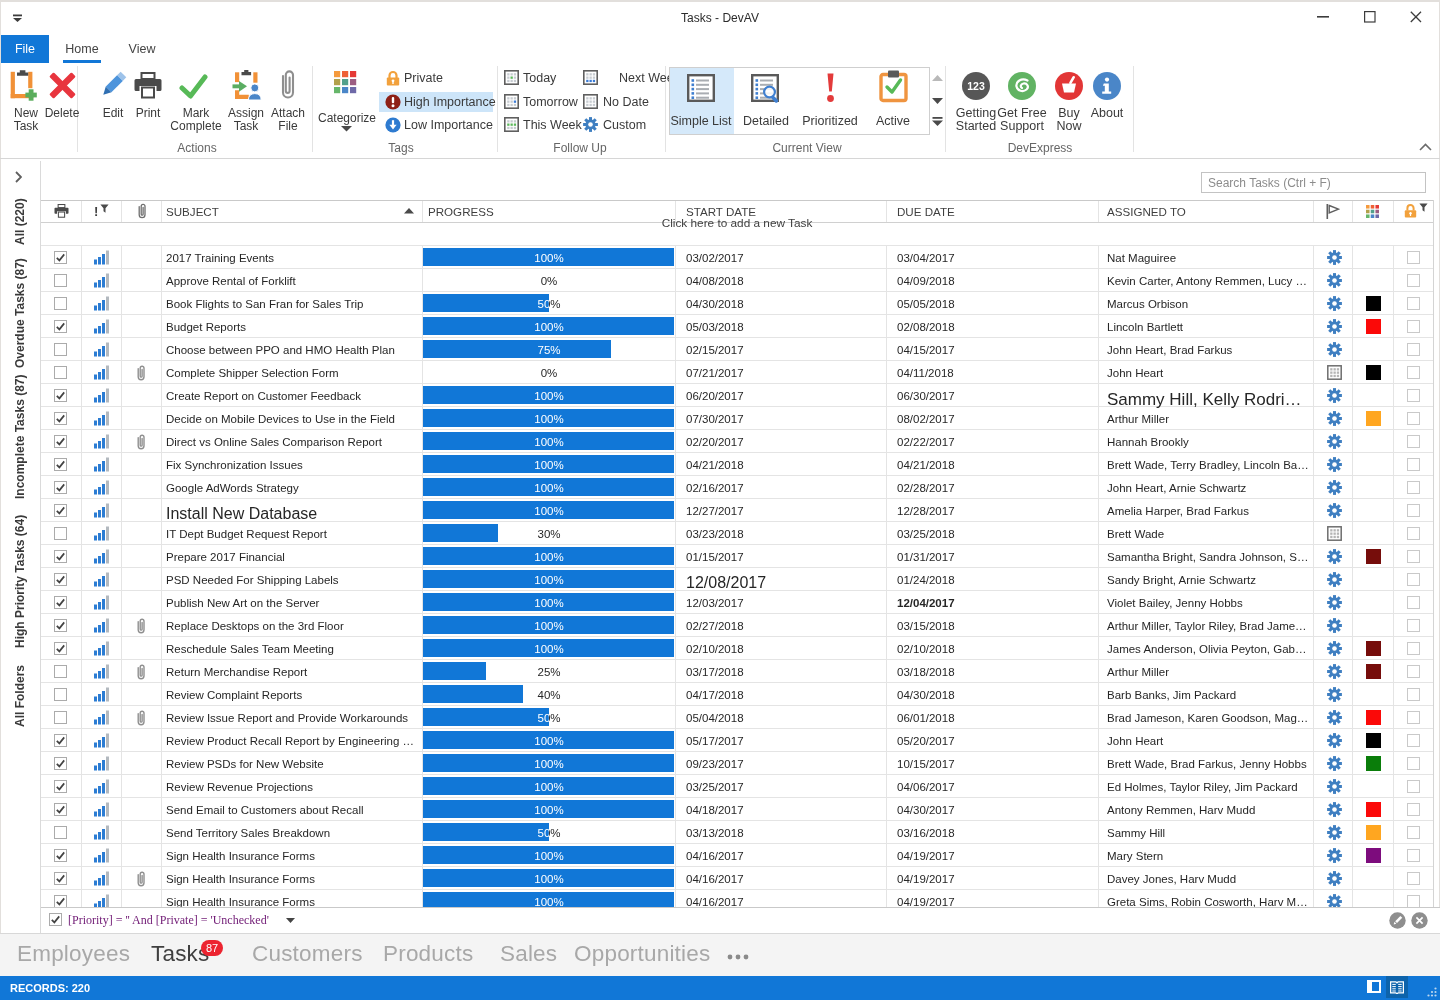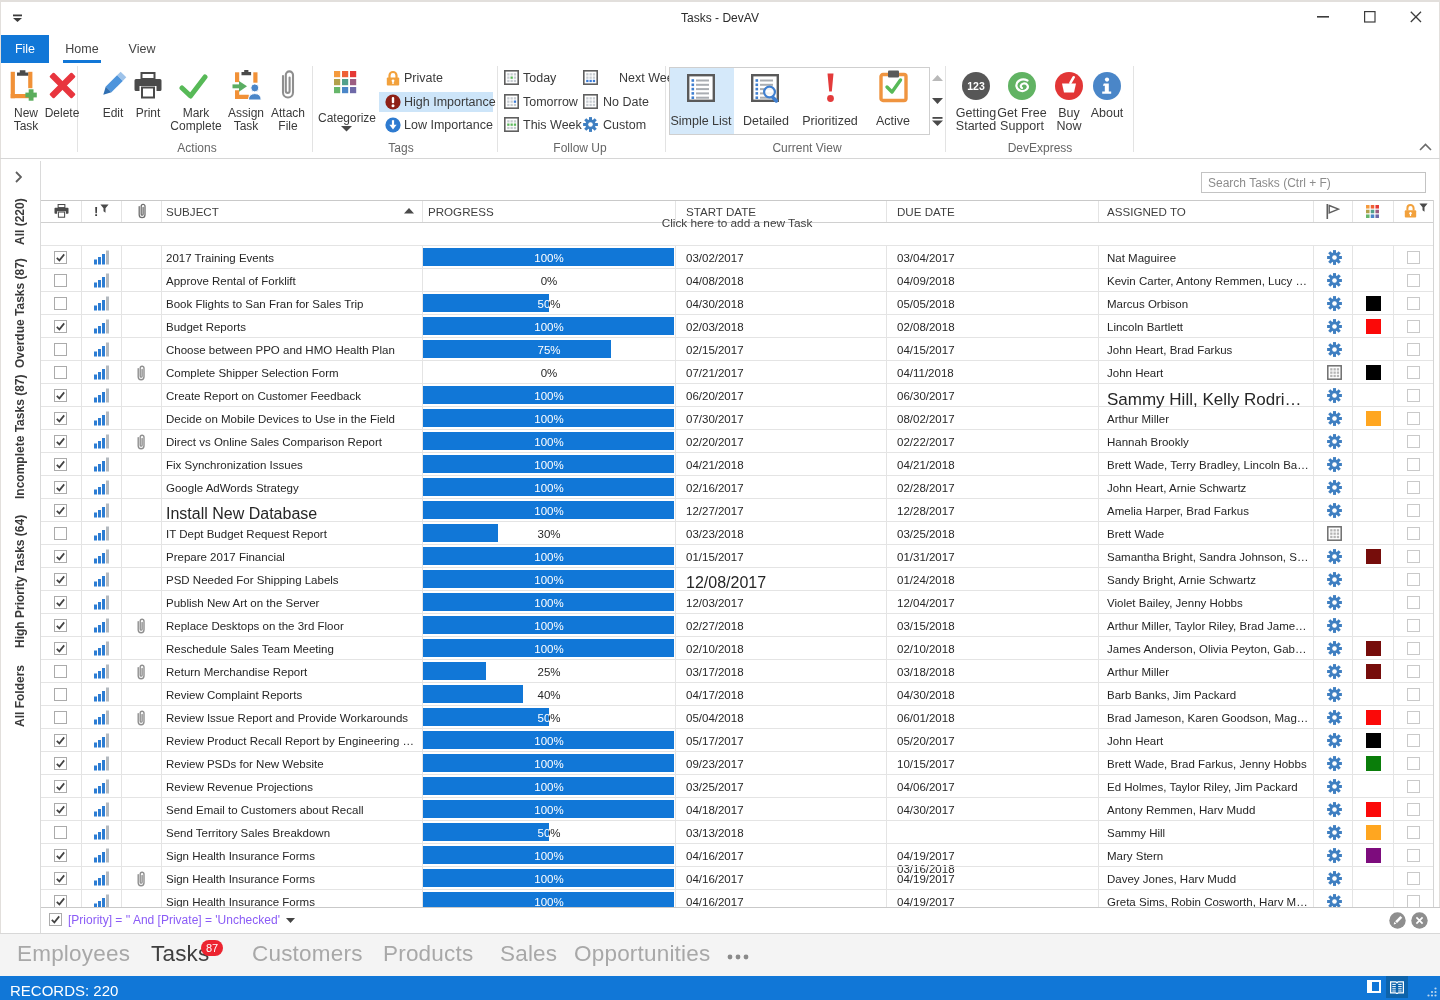--- a/index.html
+++ b/index.html
@@ -489,21 +489,21 @@
       <rect x="5" y="7" width="3" height="7.5" fill="#2b7cd3"></rect>
       <rect x="9" y="4" width="3" height="10.5" fill="#2b7cd3"></rect>
       <rect x="13" y="0.5" width="3" height="14" fill="#b3b9bf"></rect>
     </svg>
 <div style="position:absolute;left:166px;top:74.5px;width:252px;font-size:11.5px;color:#262626;white-space:nowrap;overflow:hidden;text-overflow:ellipsis">Budget Reports</div>
 <div style="position:absolute;left:423px;top:69px;width:252px;height:22px">
 <div style="position:absolute;left:0;top:1.5px;width:251px;height:18.5px;background:#1177d7;overflow:hidden">
         <div style="position:absolute;left:0;top:4px;width:252px;text-align:center;font-size:11.5px;color:#fff">100%</div>
       </div>
 </div>
-<div style="position:absolute;left:686px;top:74.5px;font-size:11.5px;color:#262626;font-weight:400;white-space:nowrap;">02/03/2018</div>
+<div style="position:absolute;left:686px;top:74.5px;font-size:11.5px;color:#262626;font-weight:400;white-space:nowrap;">05/03/2018</div>
 <div style="position:absolute;left:897px;top:74.5px;font-size:11.5px;color:#262626;font-weight:400;white-space:nowrap;">02/08/2018</div>
 <div style="position:absolute;left:1107px;top:74.5px;width:203px;font-size:11.5px;color:#262626;white-space:nowrap;overflow:hidden;text-overflow:ellipsis">Lincoln Bartlett</div>
 <svg style="position:absolute;left:1326.5px;top:73px" width="15" height="15" viewBox="0 0 15 15">
       <g transform="translate(7.5 7.5)">
         <rect x="-1.5" y="-7.4" width="3" height="3.4" fill="#3f7fc1" transform="rotate(0 0 0)"></rect>
         <rect x="-1.5" y="-7.4" width="3" height="3.4" fill="#3f7fc1" transform="rotate(45 0 0)"></rect>
         <rect x="-1.5" y="-7.4" width="3" height="3.4" fill="#3f7fc1" transform="rotate(90 0 0)"></rect>
         <rect x="-1.5" y="-7.4" width="3" height="3.4" fill="#3f7fc1" transform="rotate(135 0 0)"></rect>
         <rect x="-1.5" y="-7.4" width="3" height="3.4" fill="#3f7fc1" transform="rotate(180 0 0)"></rect>
         <rect x="-1.5" y="-7.4" width="3" height="3.4" fill="#3f7fc1" transform="rotate(225 0 0)"></rect>
@@ -941,21 +941,21 @@
       <rect x="9" y="4" width="3" height="10.5" fill="#2b7cd3"></rect>
       <rect x="13" y="0.5" width="3" height="14" fill="#b3b9bf"></rect>
     </svg>
 <div style="position:absolute;left:166px;top:350.5px;width:252px;font-size:11.5px;color:#262626;white-space:nowrap;overflow:hidden;text-overflow:ellipsis">Publish New Art on the Server</div>
 <div style="position:absolute;left:423px;top:345px;width:252px;height:22px">
 <div style="position:absolute;left:0;top:1.5px;width:251px;height:18.5px;background:#1177d7;overflow:hidden">
         <div style="position:absolute;left:0;top:4px;width:252px;text-align:center;font-size:11.5px;color:#fff">100%</div>
       </div>
 </div>
 <div style="position:absolute;left:686px;top:350.5px;font-size:11.5px;color:#262626;font-weight:400;white-space:nowrap;">12/03/2017</div>
-<div style="position:absolute;left:897px;top:350.5px;font-size:11.5px;color:#262626;font-weight:400;white-space:nowrap;">12/04/2017</div>
+<div style="position:absolute;left:897px;top:350.5px;font-size:11.5px;color:#262626;font-weight:700;white-space:nowrap;">12/04/2017</div>
 <div style="position:absolute;left:1107px;top:350.5px;width:203px;font-size:11.5px;color:#262626;white-space:nowrap;overflow:hidden;text-overflow:ellipsis">Violet Bailey, Jenny Hobbs</div>
 <svg style="position:absolute;left:1326.5px;top:349px" width="15" height="15" viewBox="0 0 15 15">
       <g transform="translate(7.5 7.5)">
         <rect x="-1.5" y="-7.4" width="3" height="3.4" fill="#3f7fc1" transform="rotate(0 0 0)"></rect>
         <rect x="-1.5" y="-7.4" width="3" height="3.4" fill="#3f7fc1" transform="rotate(45 0 0)"></rect>
         <rect x="-1.5" y="-7.4" width="3" height="3.4" fill="#3f7fc1" transform="rotate(90 0 0)"></rect>
         <rect x="-1.5" y="-7.4" width="3" height="3.4" fill="#3f7fc1" transform="rotate(135 0 0)"></rect>
         <rect x="-1.5" y="-7.4" width="3" height="3.4" fill="#3f7fc1" transform="rotate(180 0 0)"></rect>
         <rect x="-1.5" y="-7.4" width="3" height="3.4" fill="#3f7fc1" transform="rotate(225 0 0)"></rect>
         <rect x="-1.5" y="-7.4" width="3" height="3.4" fill="#3f7fc1" transform="rotate(270 0 0)"></rect>
@@ -1334,21 +1334,21 @@
 <div style="position:absolute;left:166px;top:580.5px;width:252px;font-size:11.5px;color:#262626;white-space:nowrap;overflow:hidden;text-overflow:ellipsis">Send Territory Sales Breakdown</div>
 <div style="position:absolute;left:423px;top:575px;width:252px;height:22px">
 <div style="position:absolute;left:0;top:1.5px;width:126px;height:18.5px;background:#1177d7;overflow:hidden">
         <div style="position:absolute;left:0;top:4px;width:252px;text-align:center;font-size:11.5px;color:#fff">50%</div>
       </div>
 <div style="position:absolute;left:126px;top:5.5px;width:126px;height:16px;overflow:hidden">
         <div style="position:absolute;left:-126px;top:0;width:252px;text-align:center;font-size:11.5px;color:#262626">50%</div>
       </div>
 </div>
 <div style="position:absolute;left:686px;top:580.5px;font-size:11.5px;color:#262626;font-weight:400;white-space:nowrap;">03/13/2018</div>
-<div style="position:absolute;left:897px;top:580.5px;font-size:11.5px;color:#262626;font-weight:400;white-space:nowrap;margin-top:36px;">03/16/2018</div>
+<div style="position:absolute;left:897px;top:580.5px;font-size:11.5px;color:#262626;font-weight:400;white-space:nowrap;">03/16/2018</div>
 <div style="position:absolute;left:1107px;top:580.5px;width:203px;font-size:11.5px;color:#262626;white-space:nowrap;overflow:hidden;text-overflow:ellipsis">Sammy Hill</div>
 <svg style="position:absolute;left:1326.5px;top:579px" width="15" height="15" viewBox="0 0 15 15">
       <g transform="translate(7.5 7.5)">
         <rect x="-1.5" y="-7.4" width="3" height="3.4" fill="#3f7fc1" transform="rotate(0 0 0)"></rect>
         <rect x="-1.5" y="-7.4" width="3" height="3.4" fill="#3f7fc1" transform="rotate(45 0 0)"></rect>
         <rect x="-1.5" y="-7.4" width="3" height="3.4" fill="#3f7fc1" transform="rotate(90 0 0)"></rect>
         <rect x="-1.5" y="-7.4" width="3" height="3.4" fill="#3f7fc1" transform="rotate(135 0 0)"></rect>
         <rect x="-1.5" y="-7.4" width="3" height="3.4" fill="#3f7fc1" transform="rotate(180 0 0)"></rect>
         <rect x="-1.5" y="-7.4" width="3" height="3.4" fill="#3f7fc1" transform="rotate(225 0 0)"></rect>
         <rect x="-1.5" y="-7.4" width="3" height="3.4" fill="#3f7fc1" transform="rotate(270 0 0)"></rect>
@@ -1475,21 +1475,21 @@
     </svg>
 <svg style="position:absolute;left:1407px;top:649px" width="13" height="13" viewBox="0 0 13 13">
       <rect x="0.5" y="0.5" width="12" height="12" fill="#fff" stroke="#c9c9c9"></rect>
     </svg>
 </div>
 <div class="abs" style="left:41px;top:907px;width:1399px;height:26px;background:#fff;border-top:1px solid #c9c9c9"></div>
 <svg style="position:absolute;left:49px;top:913px" width="13" height="13" viewBox="0 0 13 13">
     <rect x="0.5" y="0.5" width="12" height="12" fill="#fff" stroke="#ababab"></rect>
     <polyline points="2.8,6.8 5.4,9.4 10.2,3.4" fill="none" stroke="#434343" stroke-width="1.7"></polyline>
   </svg>
-<div style="position:absolute;left:68px;top:913px;font-size:12px;color:#8b5cf6;font-weight:400;white-space:nowrap;">[Priority] = '' And [Private] = 'Unchecked'</div>
+<div style="position:absolute;left:68px;top:913px;font-size:12px;color:#701a75;font-weight:400;white-space:nowrap;font-family:Liberation Serif, serif;">[Priority] = '' And [Private] = 'Unchecked'</div>
 <svg style="position:absolute;left:286px;top:918px" width="9" height="5" viewBox="0 0 9 5">
     <path d="M0 0 h9 L4.5 5 z" fill="#444"></path>
   </svg>
 <svg style="position:absolute;left:1389px;top:912px" width="17" height="17" viewBox="0 0 17 17">
     <circle cx="8.5" cy="8.5" r="8.2" fill="#8e8e8e"></circle>
     <g transform="rotate(45 8.5 8.5)">
       <rect x="7.3" y="3.2" width="2.6" height="7.4" fill="#fff"></rect>
       <path d="M7.3 11.6 h2.6 l-1.3 2.4 z" fill="#fff"></path>
     </g>
   </svg>
@@ -1505,21 +1505,21 @@
 <div style="position:absolute;left:500px;top:941px;font-size:22.5px;color:#a8a8a8;font-weight:400;white-space:nowrap;letter-spacing:0.2px">Sales</div>
 <div style="position:absolute;left:574px;top:941px;font-size:22.5px;color:#a8a8a8;font-weight:400;white-space:nowrap;letter-spacing:0.2px">Opportunities</div>
 <div class="abs" style="left:201px;top:940px;width:22px;height:16px;border-radius:8px;background:#ec2430"></div>
 <div style="position:absolute;left:212px;top:942px;transform:translateX(-50%);font-size:11px;color:#ffffff;font-weight:400;white-space:nowrap;">87</div>
 <svg style="position:absolute;left:727px;top:954px" width="22" height="6" viewBox="0 0 22 6">
     <circle cx="3" cy="3" r="2.4" fill="#8a8a8a"></circle>
     <circle cx="11" cy="3" r="2.4" fill="#8a8a8a"></circle>
     <circle cx="19" cy="3" r="2.4" fill="#8a8a8a"></circle>
   </svg>
 <div class="abs" style="left:0;top:976px;width:1440px;height:24px;background:#1177d7"></div>
-<div style="position:absolute;left:10px;top:982px;font-size:15px;color:#ffffff;font-weight:400;white-space:nowrap;">RECORDS: 220</div>
+<div style="position:absolute;left:10px;top:982px;font-size:11px;color:#ffffff;font-weight:700;white-space:nowrap;">RECORDS: 220</div>
 <svg style="position:absolute;left:1367px;top:980px" width="14" height="13" viewBox="0 0 14 13">
     <rect x="1" y="1" width="12" height="11" fill="none" stroke="#fff" stroke-width="2"></rect>
     <rect x="1" y="1" width="4" height="11" fill="#fff"></rect>
   </svg>
 <div class="abs" style="left:1386px;top:976px;width:22px;height:22px;background:#0d63ab"></div>
 <svg style="position:absolute;left:1390px;top:981px" width="14" height="13" viewBox="0 0 14 13">
     <path d="M0.6 0.8 h5.2 l1.2 1 1.2 -1 h5.2 v11 h-5.2 l-1.2 1 -1.2 -1 H0.6 z" fill="none" stroke="#fff" stroke-width="1.3"></path>
     <g stroke="#fff" stroke-width="1">
       <path d="M2.3 3.4 h3.5 M2.3 5.6 h3.5 M2.3 7.8 h3.5 M2.3 10 h3.5 M8.2 3.4 h3.5 M8.2 5.6 h3.5 M8.2 7.8 h3.5 M8.2 10 h3.5"></path>
     </g>

